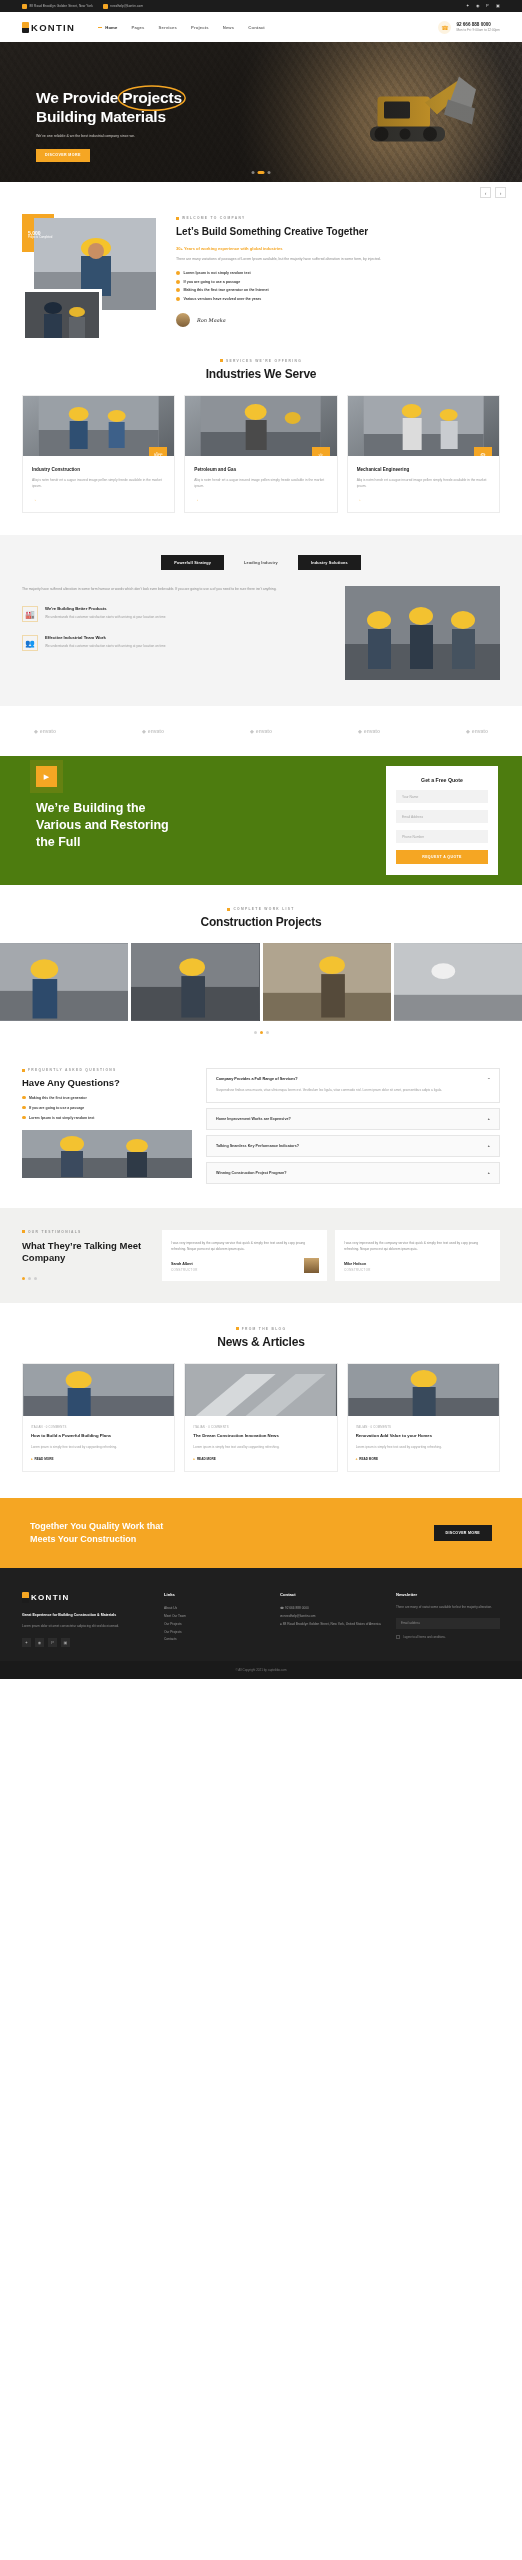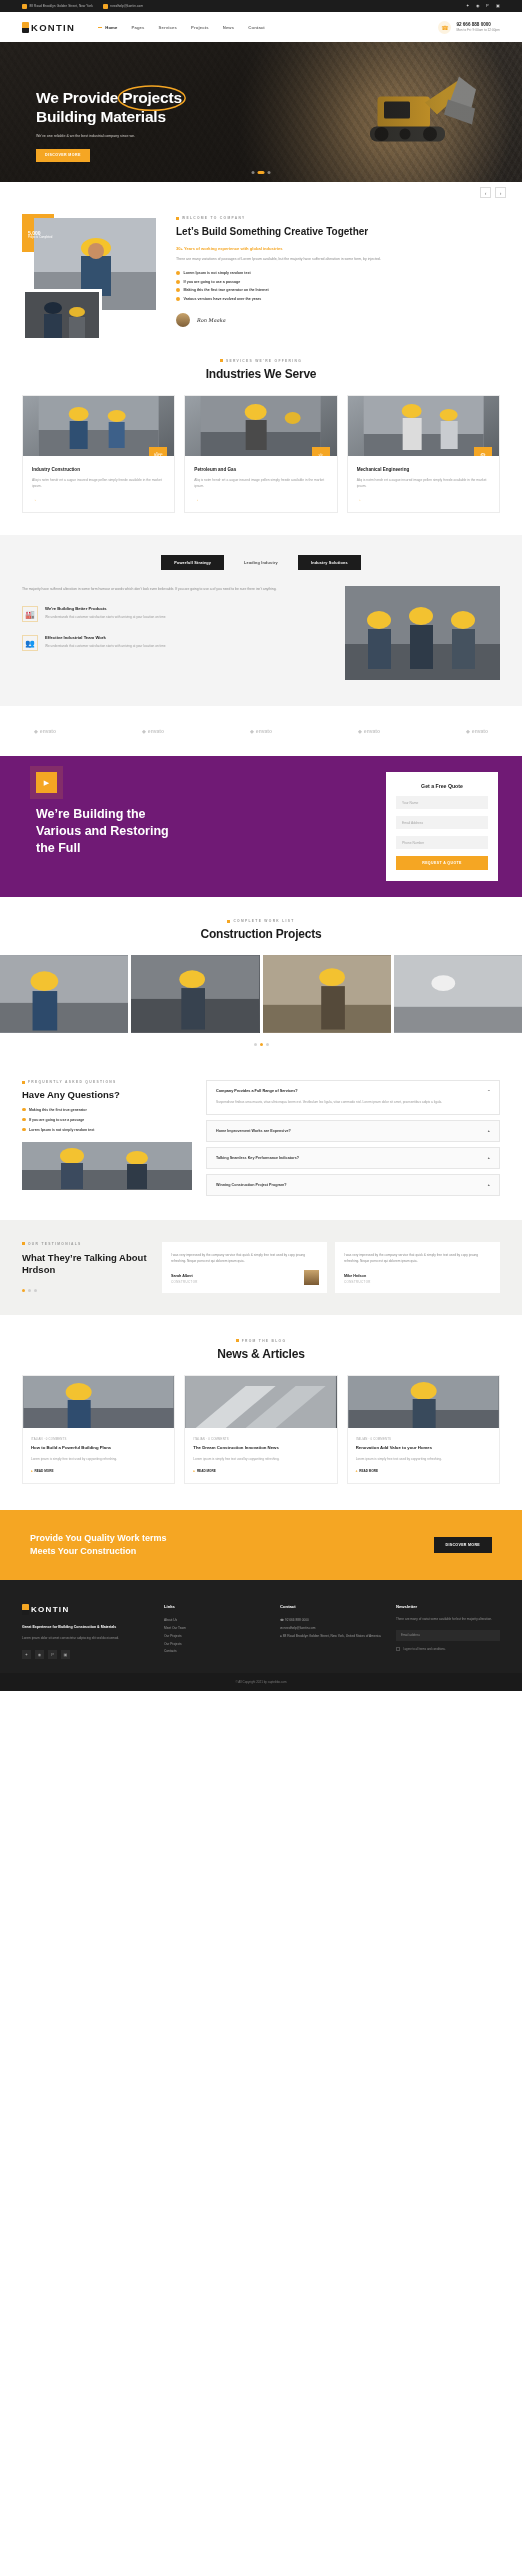--- a/index.html
+++ b/index.html
@@ -168,21 +168,21 @@
   .feat-t { font-size:4.2px; font-weight:bold; color:#1c1c1c; }
   .feat-p { font-size:3.2px; color:#9a9a9a; line-height:2; margin-top:3px; }
   .why-right { width:155px; flex:0 0 auto; }
   .why-img { width:100%; height:94px; background:linear-gradient(150deg,#8e9298,#4a4d52); }
 
   
   .brands { display:flex; justify-content:space-between; padding:22px 34px; background:#fff; }
   .brand { font-size:5px; color:#c7c7c7; font-weight:bold; display:flex; align-items:center; gap:2px; }
 
   
-  .vq { background:#701a75; padding:16px 0; position:relative; display:flex; }
+  .vq { background:#4d7c0f; padding:10px 0; position:relative; display:flex; }
   .vq-left { padding:0 0 0 36px; flex:1; }
   .play {
     width:21px; height:21px; background:#f5a623; display:flex;
     align-items:center; justify-content:center; color:#fff; font-size:7px;
     outline:6px solid rgba(245,166,35,.14);
   }
   .vq-h { font-size:12.5px; font-weight:bold; color:#fff; line-height:1.35; margin-top:13px; }
   .vq-card { width:112px; background:#fff; padding:11px 10px; margin-right:24px; }
   .vq-t { font-size:5.2px; font-weight:bold; text-align:center; color:#1c1c1c; }
   .vq-f { background:#f2f2f2; height:13px; margin-top:7px; display:flex; align-items:center; padding:0 6px; font-size:3.3px; color:#a8a8a8; }
@@ -639,21 +639,21 @@
       <div class="acc">
         <span>Winning Construction Project Program?</span>
         <span>+</span>
       </div>
     </div>
   </div>
 
   <div class="testi">
     <div class="testi-left">
       <div class="sec-label">OUR TESTIMONIALS</div>
-      <div class="testi-h">What They’re Talking About Hrdson</div>
+      <div class="testi-h">What They’re Talking Meet Company</div>
       <div class="testi-dots">
         <i class="on"></i>
         <i></i>
         <i></i>
       </div>
     </div>
     <div class="testi-cards">
       <div class="tc">
         <div class="tc-q">I was very impressed by the company service that quick &amp; simply free text used by copy ipsung refreshing. Neque porro est qui dolorem ipsum quia.</div>
         <div class="tc-n">Sarah Albert</div>
@@ -729,21 +729,21 @@
               <i>▸</i>
               <span>READ MORE</span>
             </div>
         </div>
       </div>
     </div>
   </div>
 
   <div class="cta">
     <div class="cta-h">
-      <span>Provide You Quality Work terms</span><br>
+      <span>Together You Quality Work that</span><br>
       <span>Meets Your Construction</span>
     </div>
     <div class="cta-b">DISCOVER MORE</div>
   </div>
 
   <div class="footer">
     <div class="f-col wide">
       <div class="f-logo">
         <span class="logo-mark"></span>
         <span class="logo-txt">KONTIN</span>

